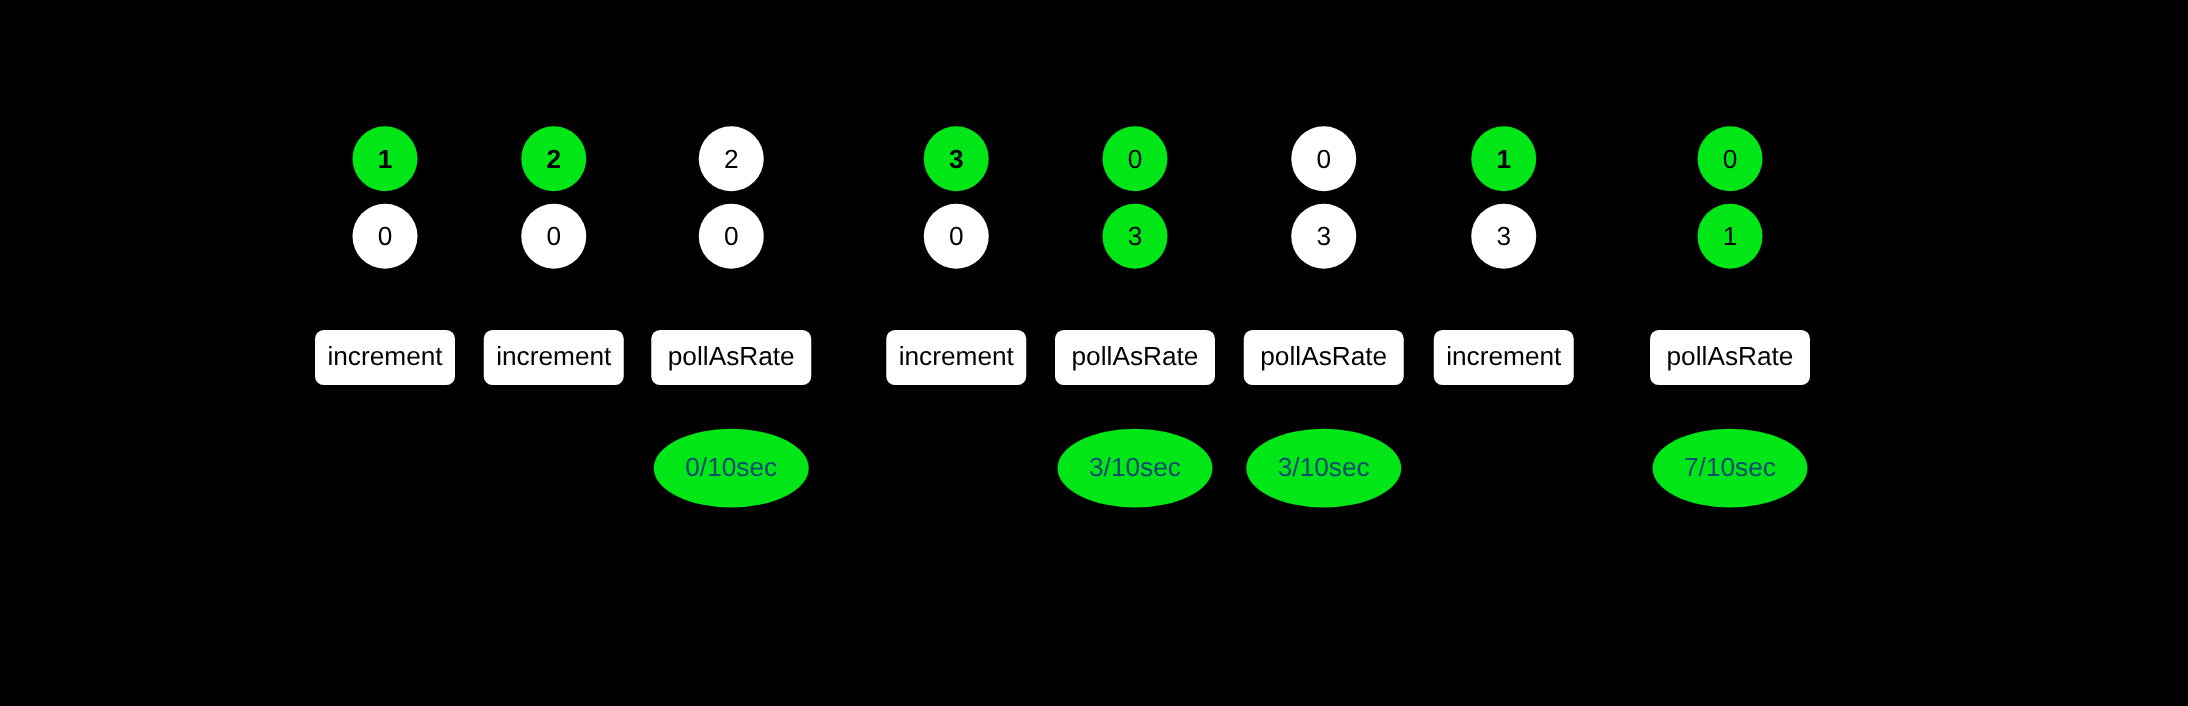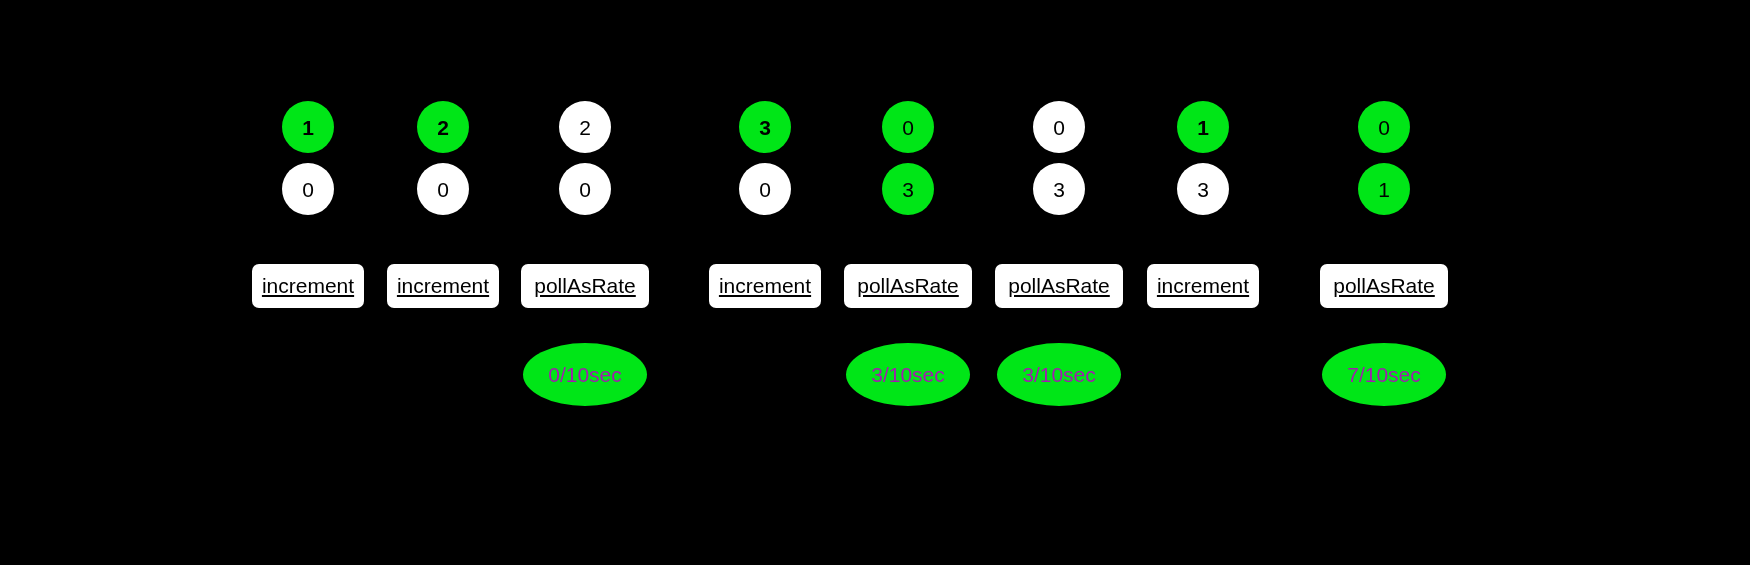--- a/index.html
+++ b/index.html
@@ -51,32 +51,31 @@
     border-radius: 7px;
     color: #000000;
     font-size: 21px;
     display: flex;
     align-items: center;
     justify-content: center;
     white-space: nowrap;
     padding: 0 14px;
     box-sizing: border-box;
     transform: translateX(-50%);
-    text-decoration: underline;
   }
   
   .ellipse {
     position: absolute;
     top: 343px;
     width: 124px;
     height: 63px;
     left: -62px;
     background: #00e617;
     border-radius: 50%;
-    color: #a21caf;
+    color: #0c4a6e;
     font-size: 21px;
     display: flex;
     align-items: center;
     justify-content: center;
     white-space: nowrap;
   }
 </style>
 </head>
 <body>
 

